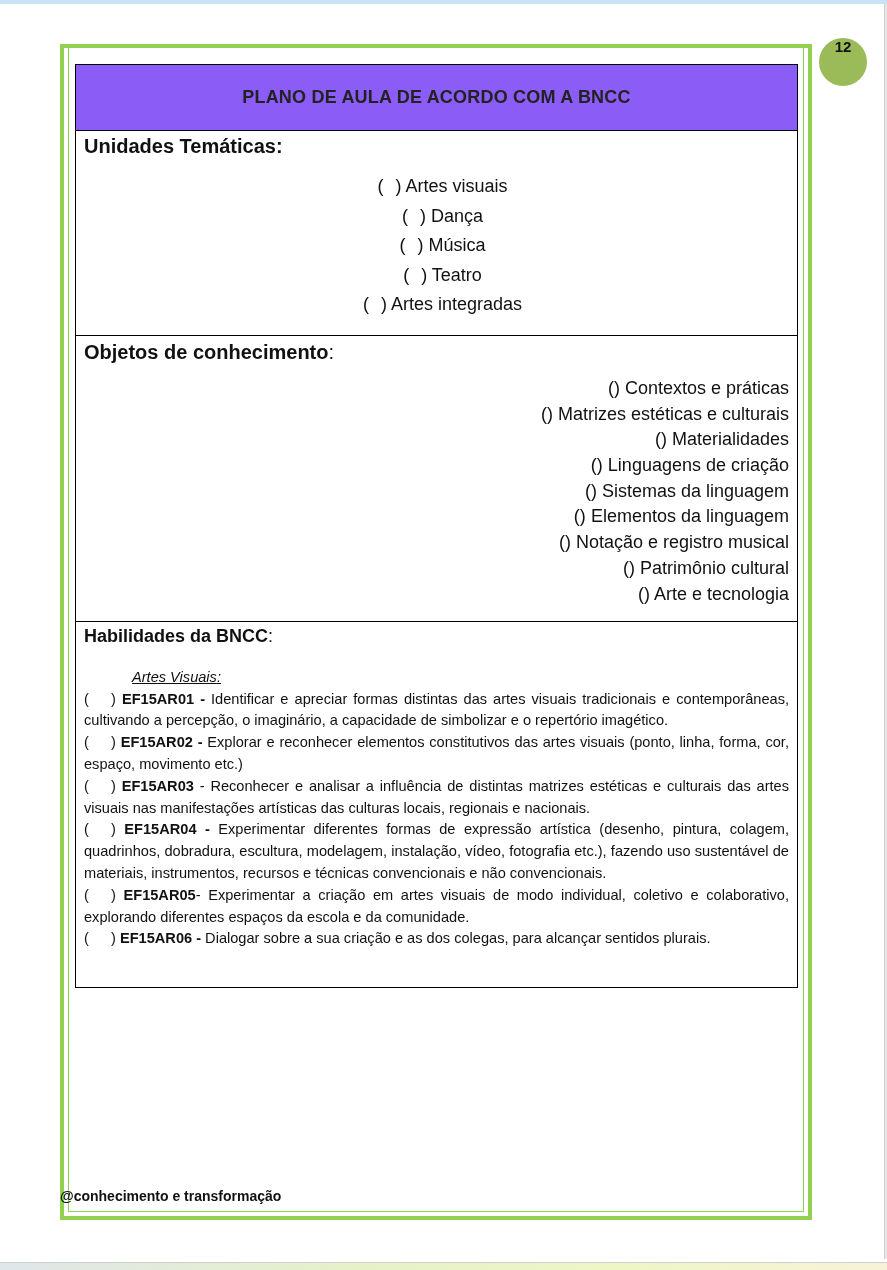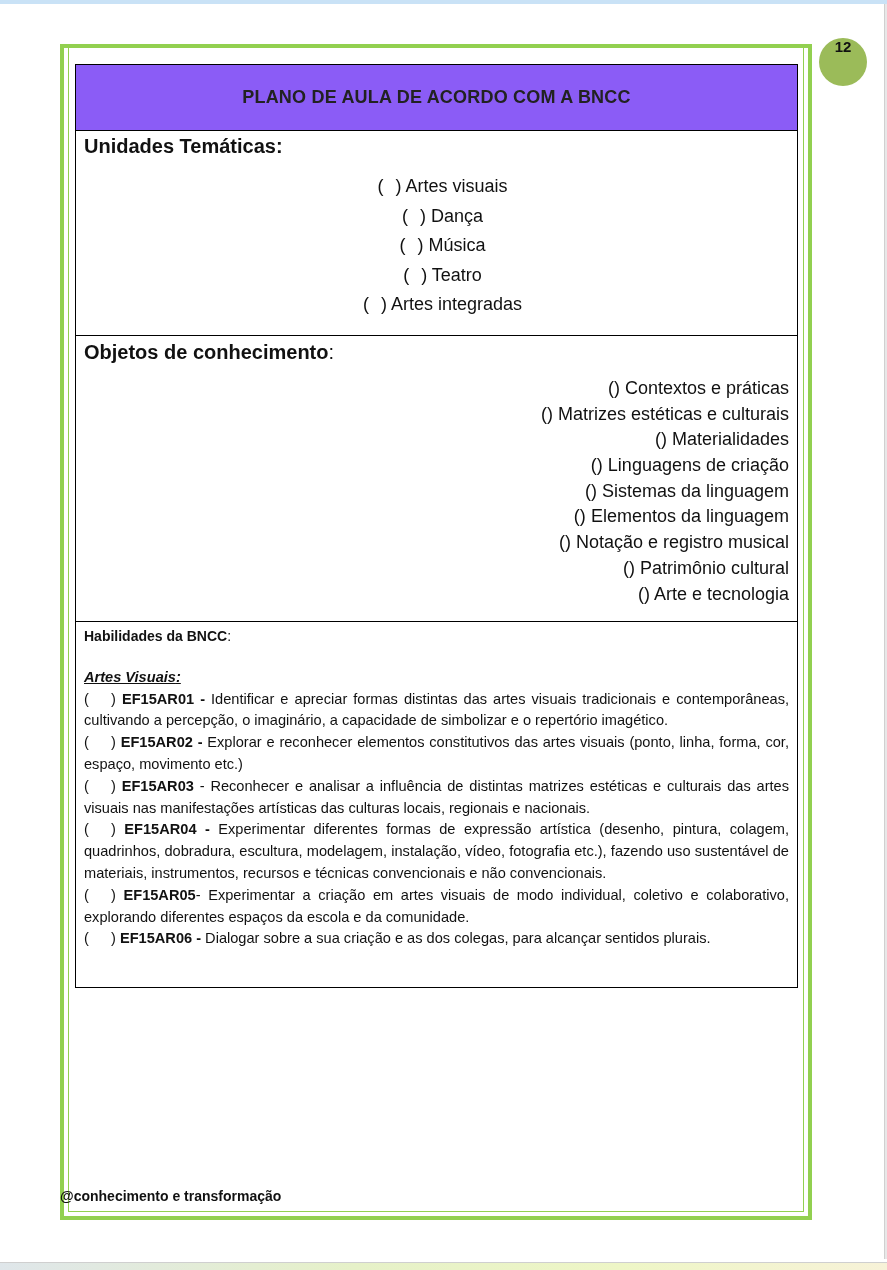--- a/index.html
+++ b/index.html
@@ -69,25 +69,26 @@
     .row-unidades { height: 205px; padding-top: 4px !important; }
     .row-objetos { height: 286px; padding-top: 5px !important; }
     .section-head { font-size: 20px; font-weight: bold; }
     .section-head .colon { font-weight: normal; }
     .check-list { list-style: none; margin-top: 14px; }
     .unidades-list li { font-size: 18px; height: 29.6px; line-height: 29.6px; text-align: center; }
     .objetos-list { margin-top: 12px; }
     .objetos-list li { font-size: 18px; height: 25.7px; line-height: 25.7px; text-align: right; }
     .paren-open { display: inline-block; width: 30px; }
     .row-habilidades { height: 366px; padding-top: 4px !important; font-size: 14.6px; line-height: 21.8px; }
-    .hab-title { font-size: 14px; font-weight: bold; }
+    .hab-title { font-size: 18px; font-weight: bold; }
     .hab-title .colon { font-weight: normal; }
     .subhead {
-      margin-top: 19px; font-style: italic; font-weight: bold; text-decoration: underline;
+      margin-top: 19px; font-style: italic; font-weight: normal; text-decoration: underline;
       font-size: 14.6px;
+      margin-left: 48px;
     }
     .subhead .colon { text-decoration: none; display: inline; }
     .skill { text-align: justify; }
     .skill .code { font-weight: bold; }
     .skill .paren-open-s { display: inline-block; width: 27px; }
     .footer {
       position: absolute; left: 60px; top: 1188px; width: 752px;
       text-align: left; font-weight: bold; font-size: 14px; color: #111;
     }
   </style>

